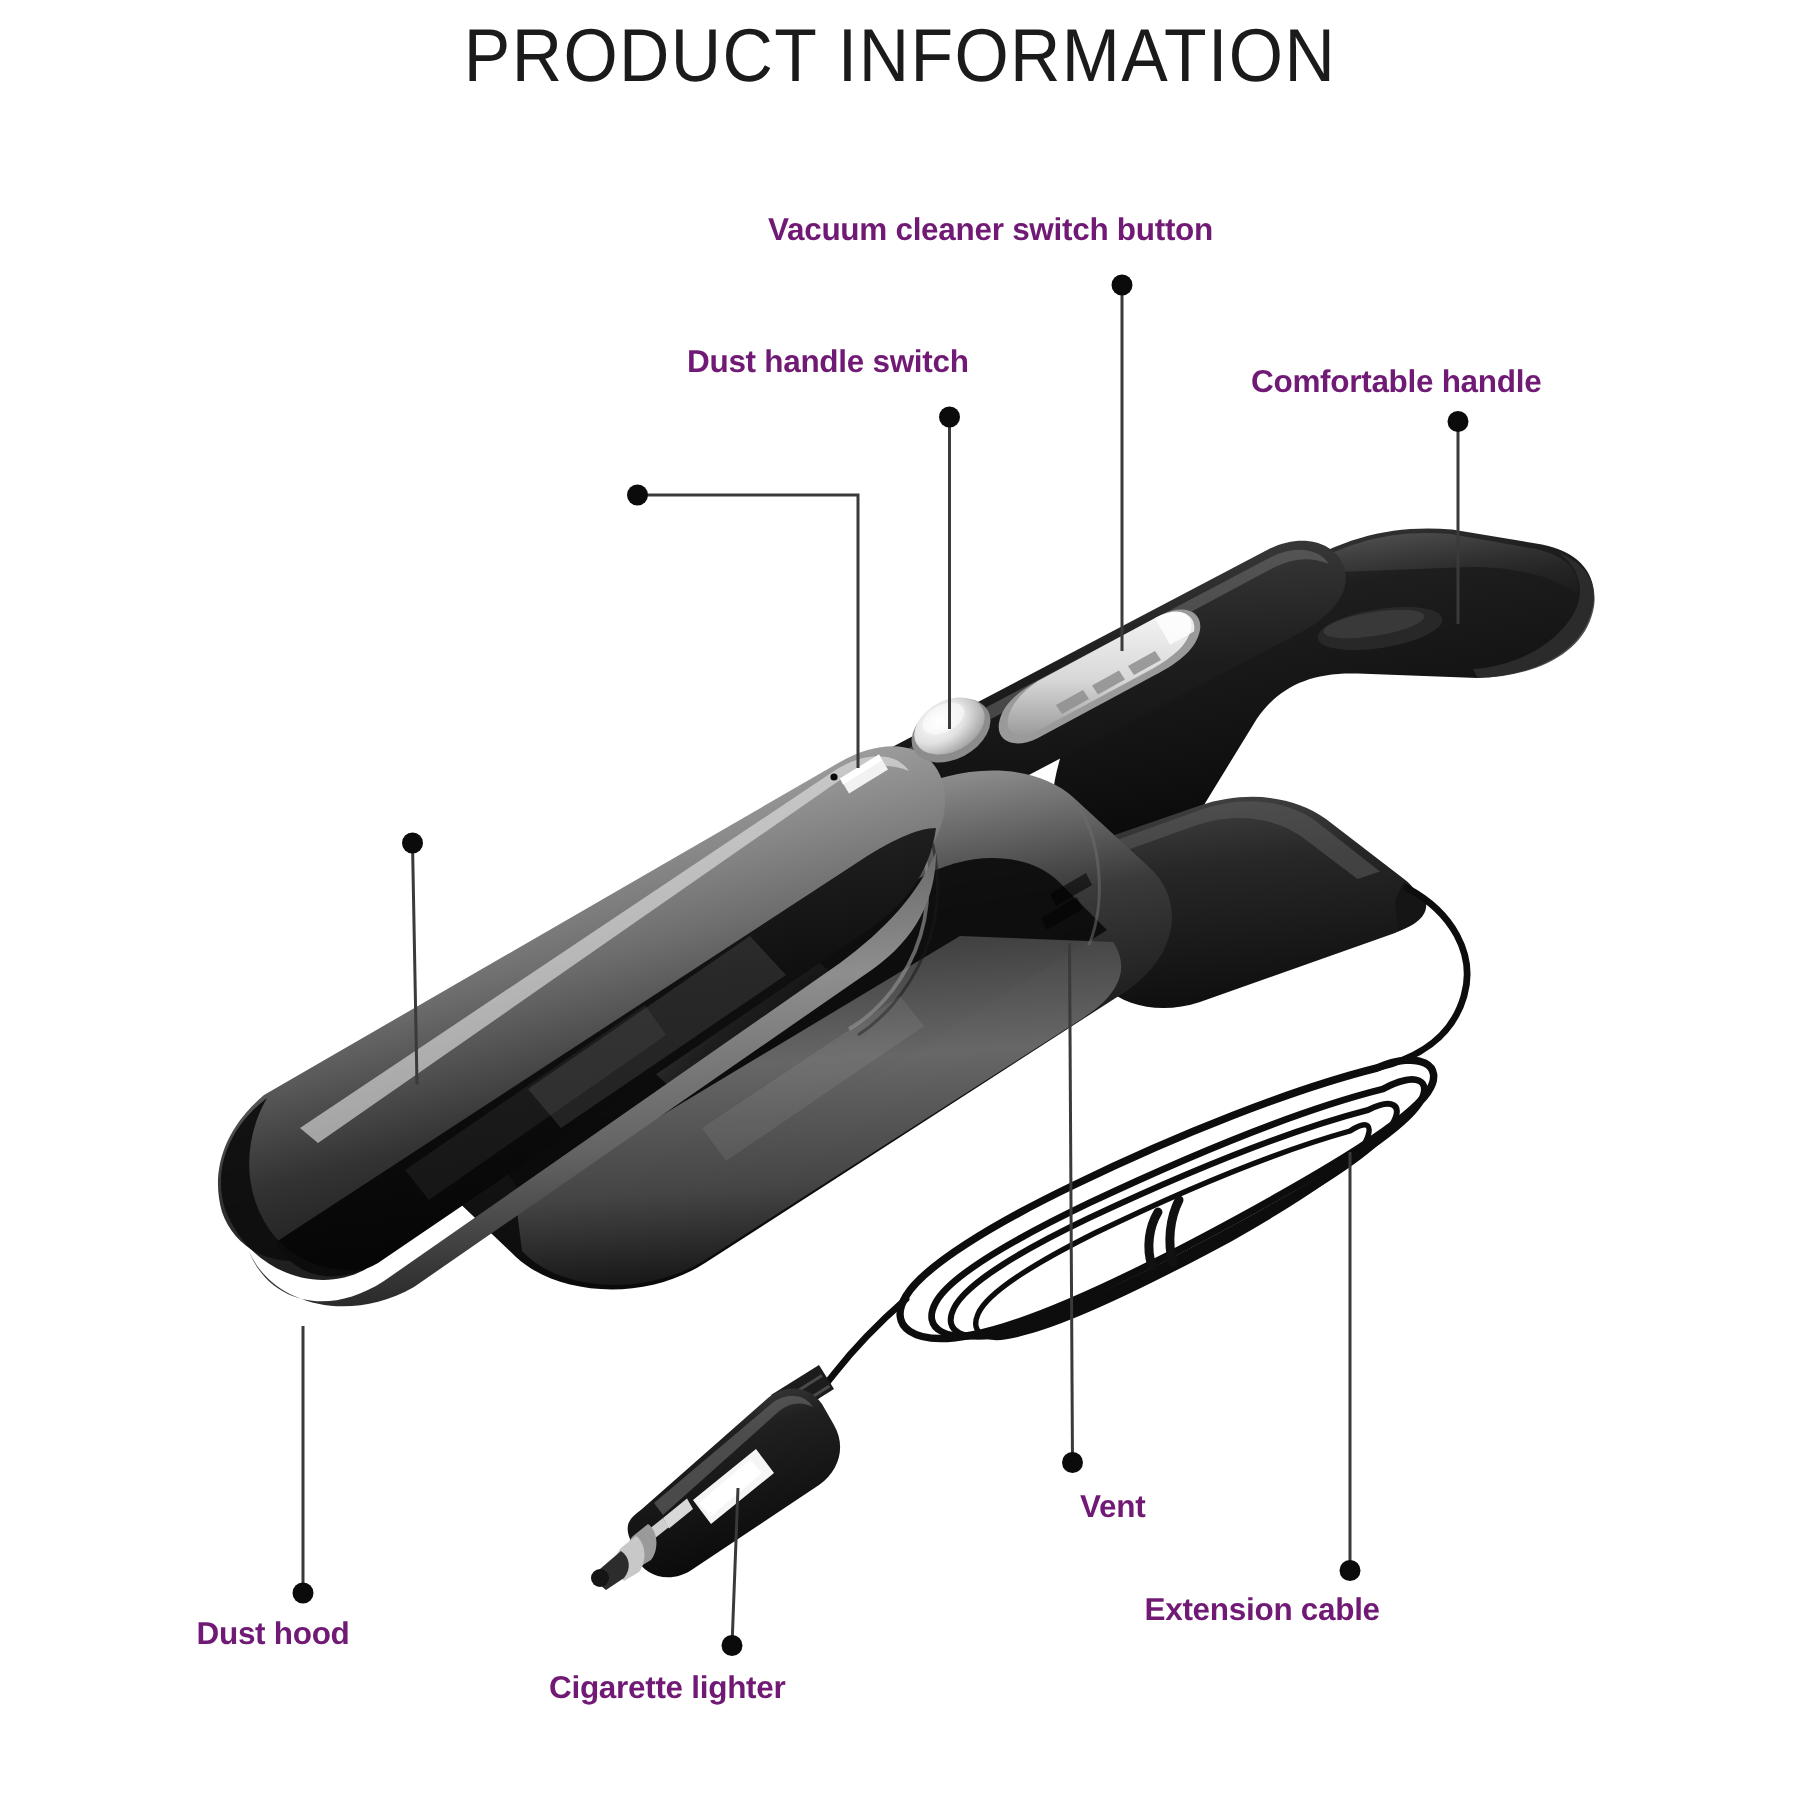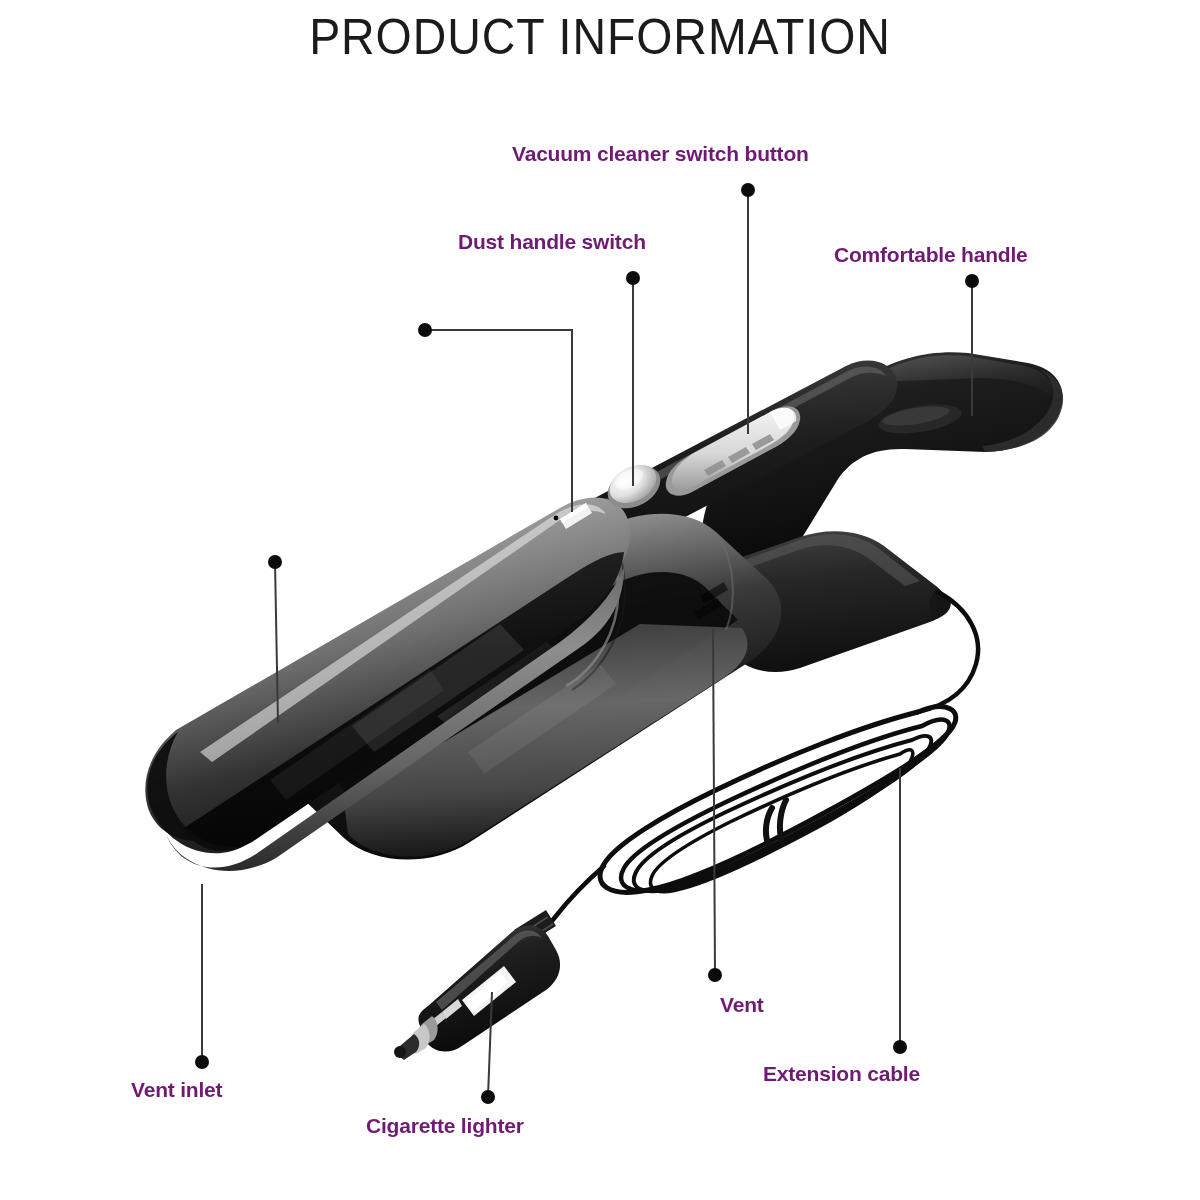--- a/index.html
+++ b/index.html
@@ -437,21 +437,21 @@
   </svg>
 
   <div class="label" style="left:512px; top:142px;">Vacuum cleaner switch button</div>
 
   <div class="label" style="left:458px; top:230px;">Dust handle switch</div>
 
   <div class="label" style="left:834px; top:243px;">Comfortable handle</div>
 
 
 
-  <div class="label" style="left:131px; top:1078px;">Vent inlet</div>
+  <div class="label" style="left:131px; top:1078px;">Dust hood</div>
 
   <div class="label" style="left:366px; top:1114px;">Cigarette lighter</div>
 
   <div class="label" style="left:688px; top:993px;margin-left:32px;">Vent</div>
 
   <div class="label" style="left:763px; top:1062px;">Extension cable</div>
 
 </div>
 
 </body></html>

